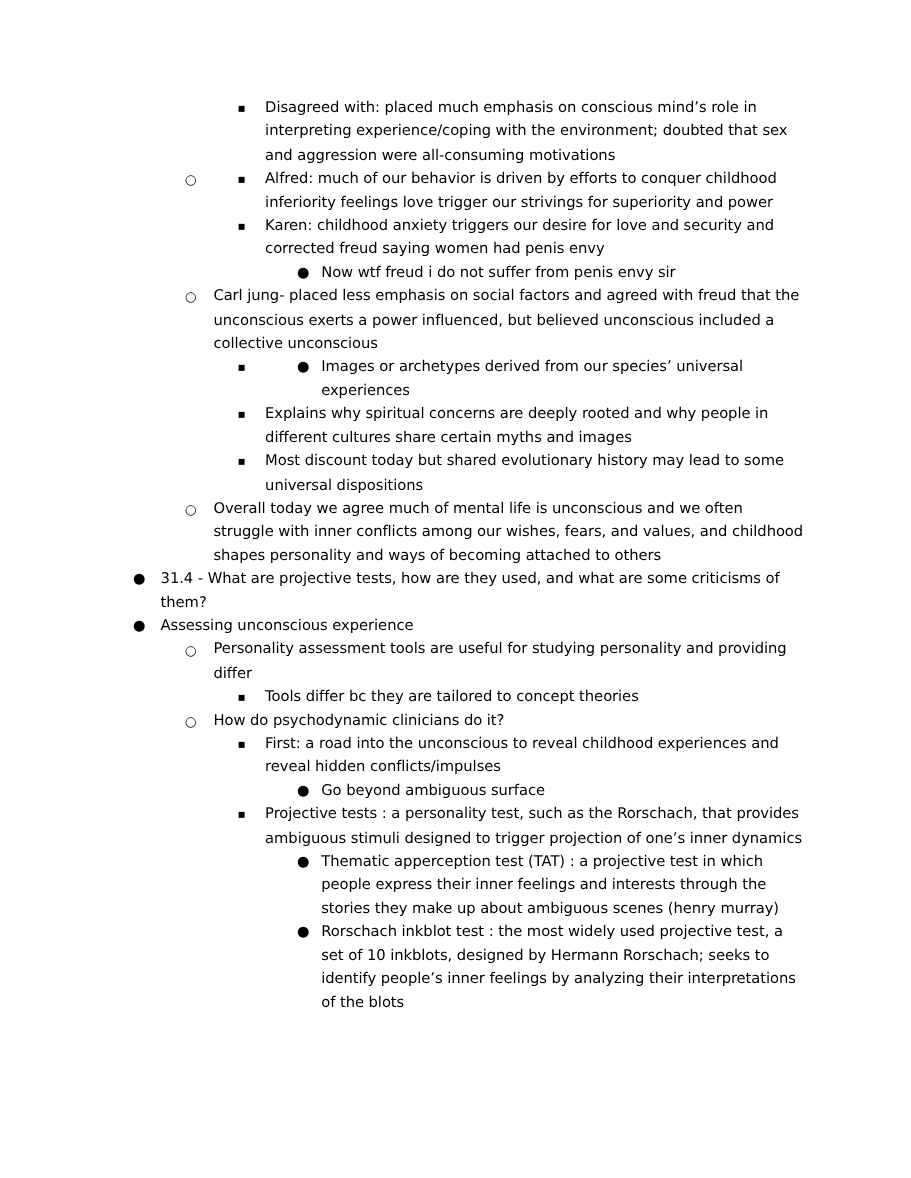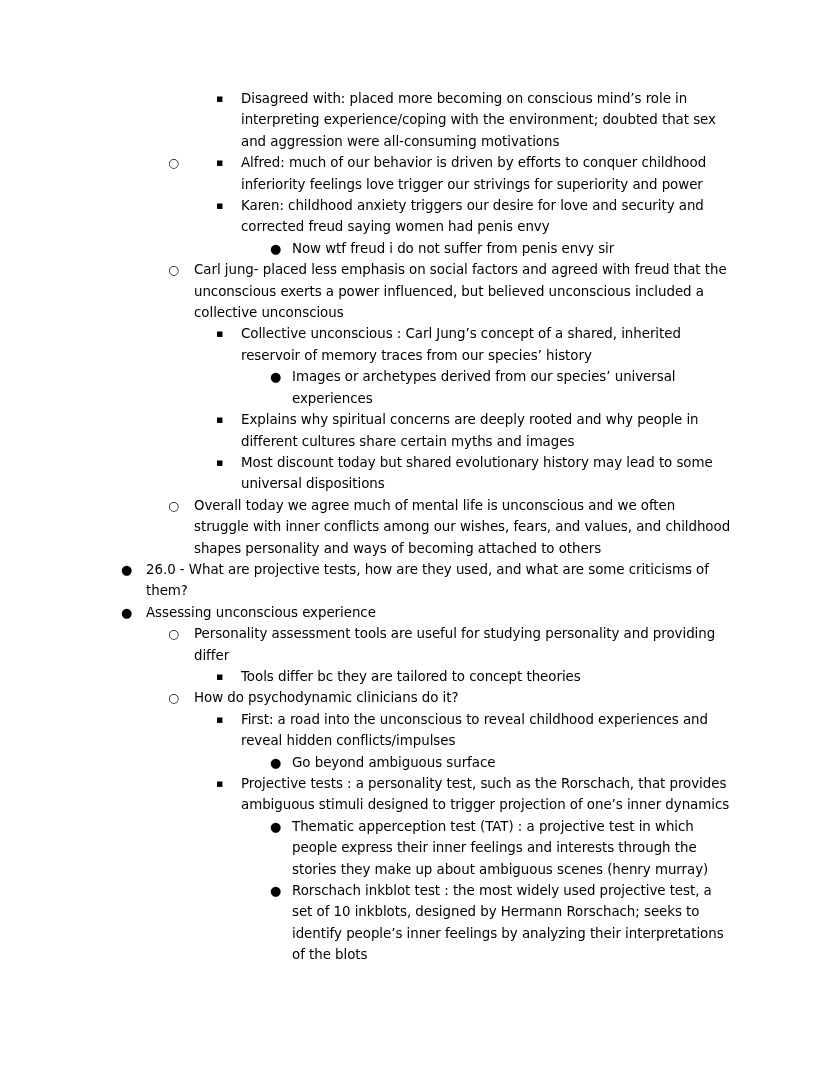--- a/index.html
+++ b/index.html
@@ -78,21 +78,21 @@
     font-size: 13px;
   }
 </style>
 </head>
 <body>
 
 <div id="page">
   <div id="doc-body">
       <div class="li lvl3">
         <span class="marker">▪</span>
-        <span class="txt">Disagreed with: placed more becoming on conscious mind’s role in interpreting experience/coping with the environment; doubted that sex and aggression were all-consuming motivations</span>
+        <span class="txt">Disagreed with: placed much emphasis on conscious mind’s role in interpreting experience/coping with the environment; doubted that sex and aggression were all-consuming motivations</span>
       </div>
       <div class="li lvl2">
         <span class="marker">○</span>
       </div>
       <div class="li lvl3">
         <span class="marker">▪</span>
         <span class="txt">Alfred: much of our behavior is driven by efforts to conquer childhood inferiority feelings love trigger our strivings for superiority and power</span>
       </div>
       <div class="li lvl3">
         <span class="marker">▪</span>
@@ -101,41 +101,40 @@
       <div class="li lvl4">
         <span class="marker">●</span>
         <span class="txt">Now wtf freud i do not suffer from penis envy sir</span>
       </div>
       <div class="li lvl2">
         <span class="marker">○</span>
         <span class="txt">Carl jung- placed less emphasis on social factors and agreed with freud that the unconscious exerts a power influenced, but believed unconscious included a collective unconscious</span>
       </div>
       <div class="li lvl3">
         <span class="marker">▪</span>
-        <span class="txt">Collective unconscious : Carl Jung’s concept of a shared, inherited reservoir of memory traces from our species’ history</span>
       </div>
       <div class="li lvl4">
         <span class="marker">●</span>
         <span class="txt">Images or archetypes derived from our species’ universal experiences</span>
       </div>
       <div class="li lvl3">
         <span class="marker">▪</span>
         <span class="txt">Explains why spiritual concerns are deeply rooted and why people in different cultures share certain myths and images</span>
       </div>
       <div class="li lvl3">
         <span class="marker">▪</span>
         <span class="txt">Most discount today but shared evolutionary history may lead to some universal dispositions</span>
       </div>
       <div class="li lvl2">
         <span class="marker">○</span>
         <span class="txt">Overall today we agree much of mental life is unconscious and we often struggle with inner conflicts among our wishes, fears, and values, and childhood shapes personality and ways of becoming attached to others</span>
       </div>
       <div class="li lvl1">
         <span class="marker">●</span>
-        <span class="txt">26.0 - What are projective tests, how are they used, and what are some criticisms of them?</span>
+        <span class="txt">31.4 - What are projective tests, how are they used, and what are some criticisms of them?</span>
       </div>
       <div class="li lvl1">
         <span class="marker">●</span>
         <span class="txt">Assessing unconscious experience</span>
       </div>
       <div class="li lvl2">
         <span class="marker">○</span>
         <span class="txt">Personality assessment tools are useful for studying personality and providing differ</span>
       </div>
       <div class="li lvl3">

